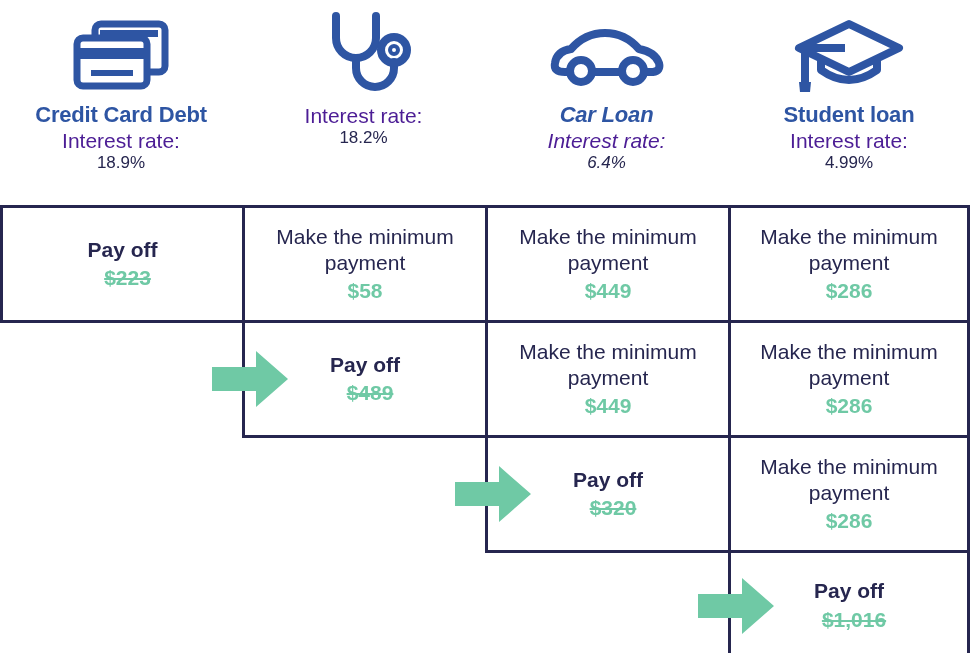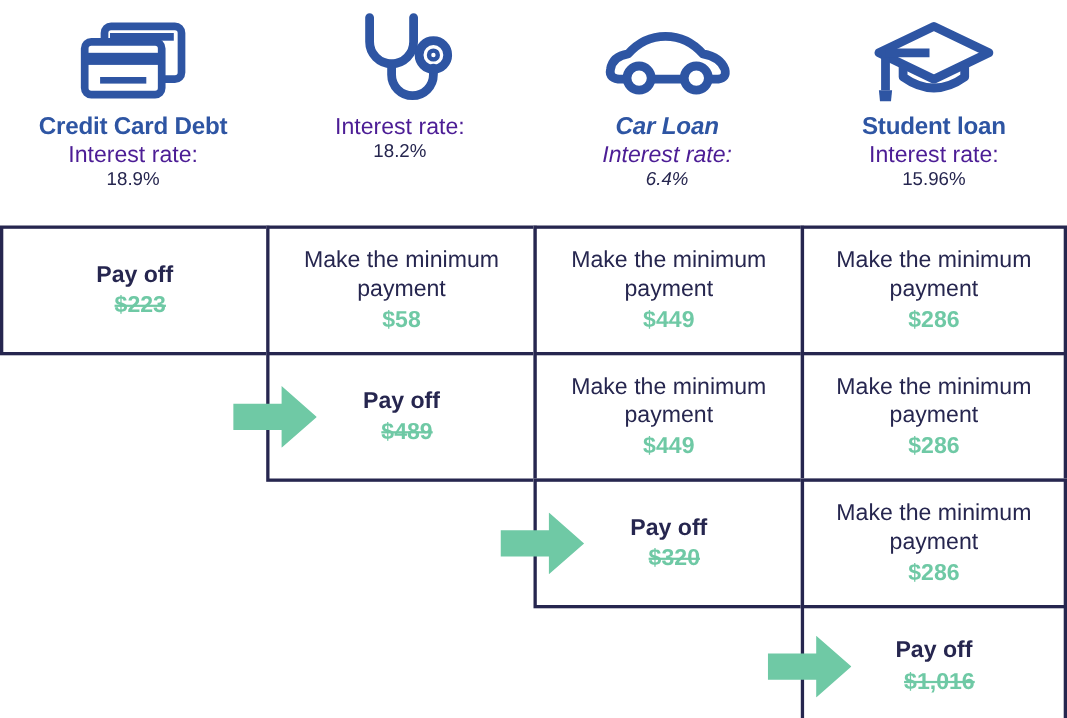--- a/index.html
+++ b/index.html
@@ -167,21 +167,21 @@
       <svg width="116" height="84" viewBox="0 0 116 84">
         <path d="M58 12 L108 36 L58 60 L8 36 Z" fill="none" stroke="#2E55A3" stroke-width="8" stroke-linejoin="round"></path>
         <path d="M30 46 v12 q28 20 56 0 v-12" fill="none" stroke="#2E55A3" stroke-width="8" stroke-linejoin="round"></path>
         <line x1="14" y1="38" x2="14" y2="70" stroke="#2E55A3" stroke-width="8"></line>
         <path d="M8 70 h12 l-1 10 h-10 z" fill="#2E55A3"></path>
         <line x1="14" y1="36" x2="54" y2="36" stroke="#2E55A3" stroke-width="8"></line>
       </svg>
     </div>
     <div class="debt-title">Student loan</div>
     <div class="rate-label">Interest rate:</div>
-    <div class="rate-value">15.96%</div>
+    <div class="rate-value">4.99%</div>
   </div>
 </div>
 
 <div id="grid-body">
 
   <div class="cell" style="left:0px;  top:0px;   width:245px; height:118px;">
     <div class="cell-action payoff">Pay off</div>
     <div class="cell-amount struck">$223</div>
   </div>
   <div class="cell" style="left:242px; top:0px;   width:246px; height:118px;">

